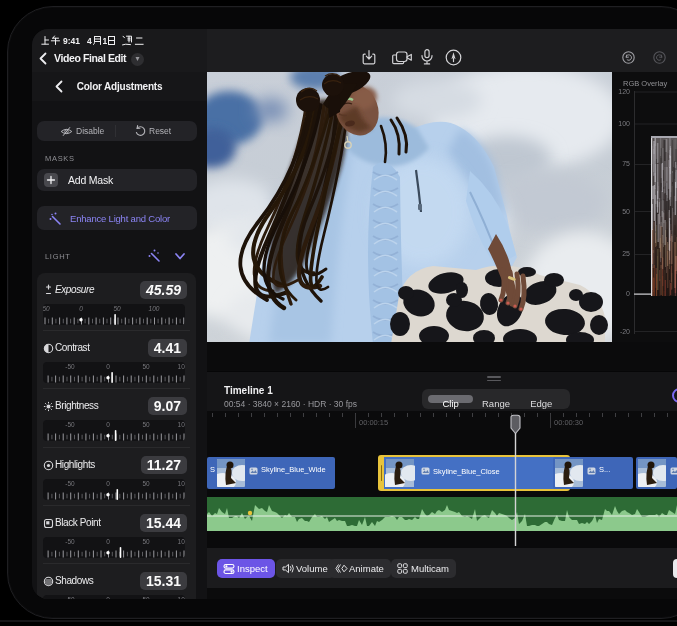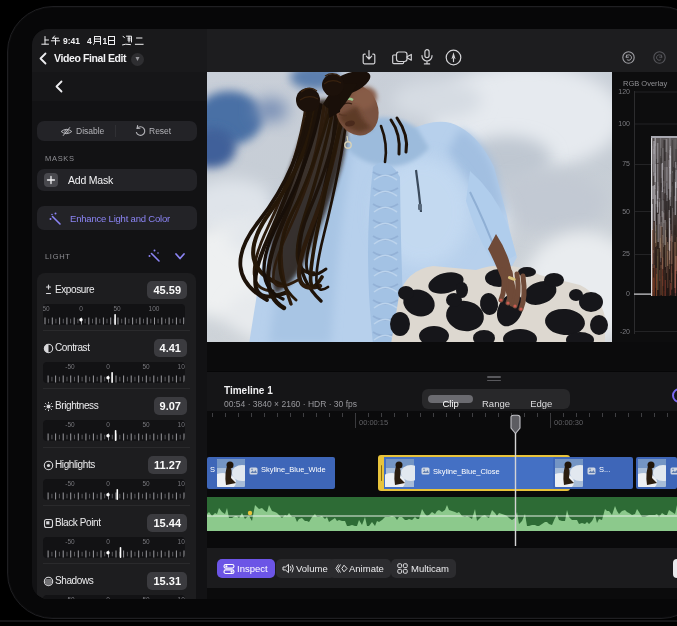--- a/index.html
+++ b/index.html
@@ -18,21 +18,21 @@
 #panel{position:absolute;left:0;top:43px;width:175px;height:527px;background:#121214;}
 #phead{position:absolute;left:0;top:0;width:175px;height:29px;background:#161618;}
 #phead .t{position:absolute;left:0;right:0;top:9px;text-align:center;font-size:10px;letter-spacing:-0.2px;font-weight:bold;color:#f2f2f4;}
 .btn{position:absolute;left:5px;width:160px;background:#232327;border-radius:7px;}
 .gl{color:#8e8e93;font-size:7.5px;letter-spacing:.7px;position:absolute;left:13px;}
 
 #sliders{position:absolute;left:5px;top:201px;width:159px;height:369px;background:#1d1d1f;border-radius:8px;}
 .srow{position:absolute;left:0;width:159px;height:58px;}
 .srow .lab{position:absolute;left:18px;top:7px;font-size:10px;letter-spacing:-0.4px;color:#ececee;}
 .srow .icn{position:absolute;left:6px;top:6px;width:11px;height:13px;}
-.srow .val{position:absolute;right:9px;top:4px;height:18px;background:#3b3b3f;border-radius:5px;color:#fafafa;font-size:11px;line-height:18px;padding:0 6px;font-weight:bold;}
+.srow .val{position:absolute;right:9px;top:4px;height:18px;background:#3b3b3f;border-radius:5px;color:#fafafa;font-size:14px;line-height:18px;padding:0 6px;font-weight:bold;}
 .srow .rul{position:absolute;left:6px;top:27px;width:142px;height:21px;background:#121214;border-radius:4px;overflow:hidden;}
 .srow .div{position:absolute;left:6px;top:-5px;width:147px;height:1px;background:#2a2a2c;}
 
 #video{position:absolute;left:175px;top:43px;width:405px;height:270px;background:#c2c9d2;}
 #scope{position:absolute;left:580px;top:43px;width:65px;height:270px;background:#0d0d0e;}
 
 #transport{position:absolute;left:175px;top:313px;width:470px;height:29px;background:#1c1c1e;border-top:2px solid #0a0a0b;}
 #tcode{position:absolute;left:261px;top:6px;width:62px;height:17px;background:#0b0b0c;border-radius:4px;text-align:center;font-size:11px;line-height:17px;color:#98989d;letter-spacing:.3px;}
 #tcode b{color:#fff;font-weight:normal;}
 
@@ -121,20 +121,21 @@
       <path d="M6.5 1.5 L1.5 6.5 L6.5 11.5" stroke="#ededf0" stroke-width="1.8" fill="none" stroke-linecap="round" stroke-linejoin="round"></path>
     </svg>
   <div id="vfe">Video Final Edit</div>
   <div id="vfechev">▾</div>
 
   <div id="panel">
     <div id="phead">
         <svg class="abs" style="left:23px;top:8px" width="8" height="13" viewBox="0 0 8 13">
           <path d="M6.5 1.5 L1.5 6.5 L6.5 11.5" stroke="#ededf0" stroke-width="1.8" fill="none" stroke-linecap="round" stroke-linejoin="round"></path>
         </svg>
+        <div class="t">Color Adjustments</div>
       </div>
     <div class="btn" style="top:49px;height:20px;">
         <div style="position:absolute;left:78px;top:4px;width:1px;height:12px;background:#303034;"></div>
         <svg style="position:absolute;left:23px;top:4.5px" width="13" height="11" viewBox="0 0 13 11">
           <g stroke="#b4b4b9" stroke-width="1" fill="none">
             <path d="M1.2 5.5 Q6.5 1.2 11.8 5.5 Q6.5 9.8 1.2 5.5 Z"></path>
             <circle cx="6.5" cy="5.5" r="1.7"></circle>
             <path d="M3 9.8 L10 1.2"></path>
           </g>
         </svg>
@@ -169,21 +170,21 @@
         <g fill="#8b84f4">
           <circle cx="2.5" cy="8" r="1"></circle>
           <circle cx="7.5" cy="2.5" r="1"></circle>
           <circle cx="11" cy="5" r="0.8"></circle>
         </g>
       </svg>
       <svg class="abs" style="left:142px;top:180px" width="12" height="9" viewBox="0 0 12 9">
         <path d="M2 2 L6 6.5 L10 2" stroke="#8b84f4" stroke-width="1.7" fill="none" stroke-linecap="round" stroke-linejoin="round"></path>
       </svg>
     <div id="sliders">
-        <div class="srow" style="top:4px;">
+        <div class="srow" style="top:4px;font-style:italic;">
           <span class="icn"><svg width="11" height="13" viewBox="0 0 11 13">
               <path d="M5.5 1 V5 M3.5 3 H7.5 M3.5 9.5 H7.5" stroke="#d8d8db" stroke-width="1.2" stroke-linecap="round"></path>
             </svg></span>
           <span class="lab">Exposure</span>
           <span class="val">45.59</span>
           <div class="rul"><svg width="142" height="21" viewBox="0 0 142 21">
               <text x="2" y="7" font-size="6.5" fill="#77777c" text-anchor="middle" font-family="Liberation Sans">-50</text>
               <text x="38" y="7" font-size="6.5" fill="#77777c" text-anchor="middle" font-family="Liberation Sans">0</text>
               <text x="74" y="7" font-size="6.5" fill="#77777c" text-anchor="middle" font-family="Liberation Sans">50</text>
               <text x="111" y="7" font-size="6.5" fill="#77777c" text-anchor="middle" font-family="Liberation Sans">100</text>

